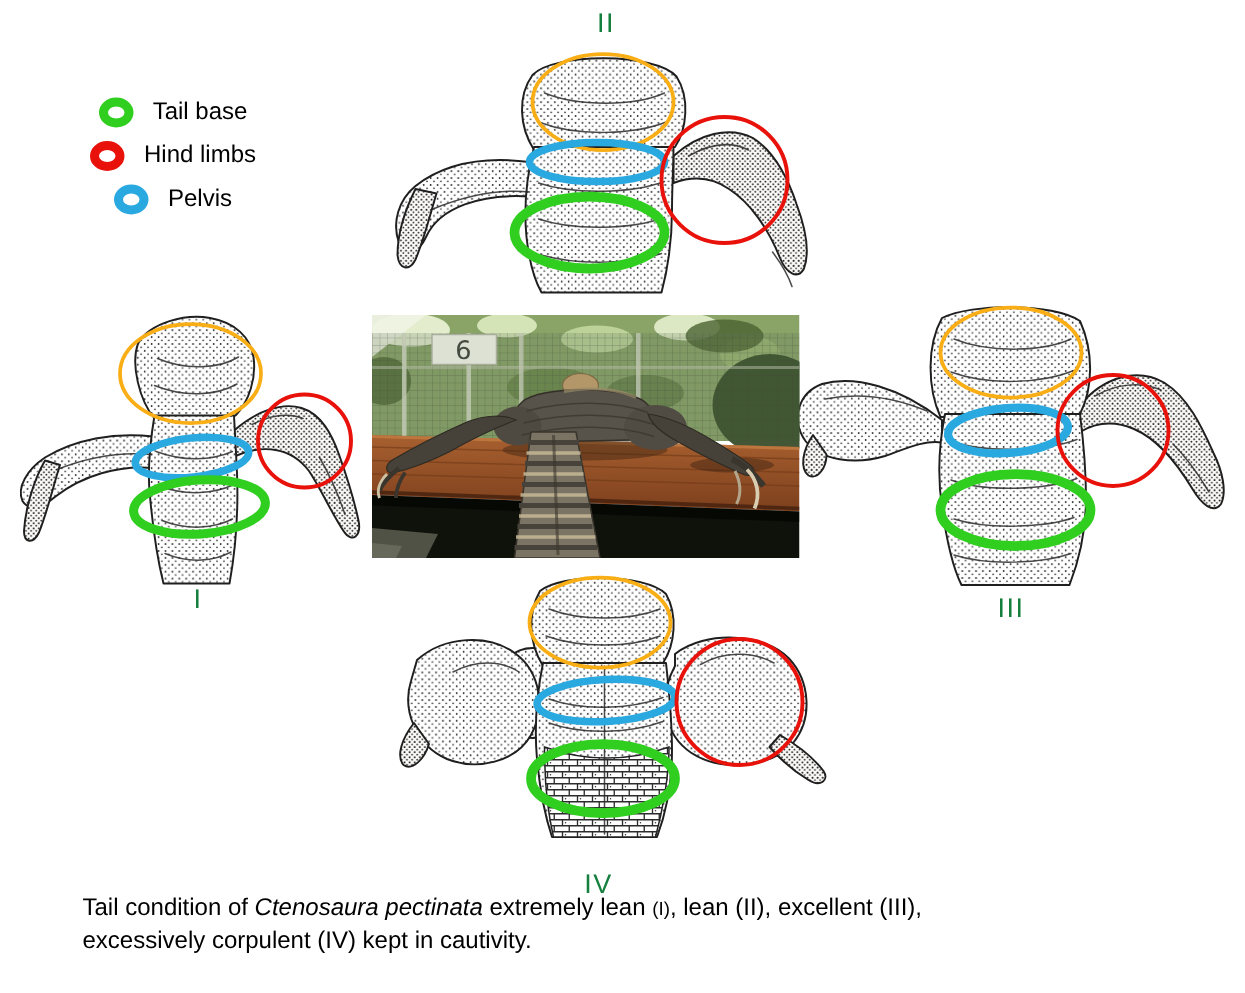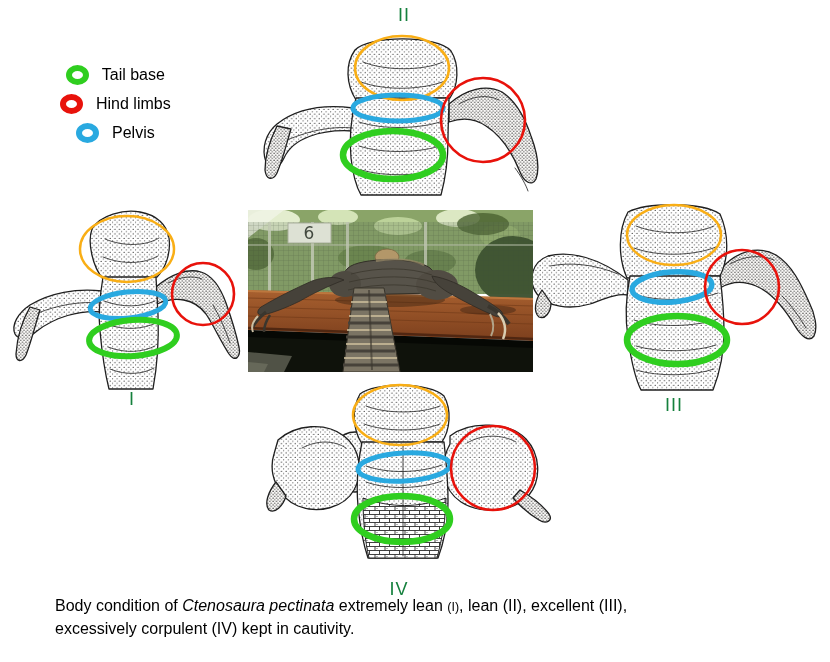--- a/index.html
+++ b/index.html
@@ -237,15 +237,15 @@
       <path d="M99,120 L143,120" stroke="#c7b896" stroke-width="2.2" opacity="0.85" fill="none"></path>
       <path d="M98,127 L145,127" stroke="#47423a" stroke-width="3.2" fill="none"></path>
       <path d="M98,134 L146,134" stroke="#c7b896" stroke-width="2.2" opacity="0.85" fill="none"></path>
       <path d="M97,141 L147,141" stroke="#47423a" stroke-width="3.2" fill="none"></path>
       <path d="M96,148 L149,148" stroke="#c7b896" stroke-width="2.2" opacity="0.85" fill="none"></path>
       <path d="M95,155 L150,155" stroke="#47423a" stroke-width="3.2" fill="none"></path>
       <path d="M121,80 L124,160" stroke="#3a362d" stroke-width="2" opacity="0.6" fill="none"></path>
     </svg>
   </div>
 
-  <div class="caption"><span class="seg-normal">Body condition of </span><span class="seg-italic">Ctenosaura pectinata</span><span class="seg-normal"> extremely lean </span><span class="seg-small">(I)</span><span class="seg-normal">, lean (II), excellent (III),</span><br><span class="seg-normal">excessively corpulent (IV) kept in cautivity.</span></div>
+  <div class="caption"><span class="seg-normal">Tail condition of </span><span class="seg-italic">Ctenosaura pectinata</span><span class="seg-normal"> extremely lean </span><span class="seg-small">(I)</span><span class="seg-normal">, lean (II), excellent (III),</span><br><span class="seg-normal">excessively corpulent (IV) kept in cautivity.</span></div>
 
 </div>
 
 </body></html>

